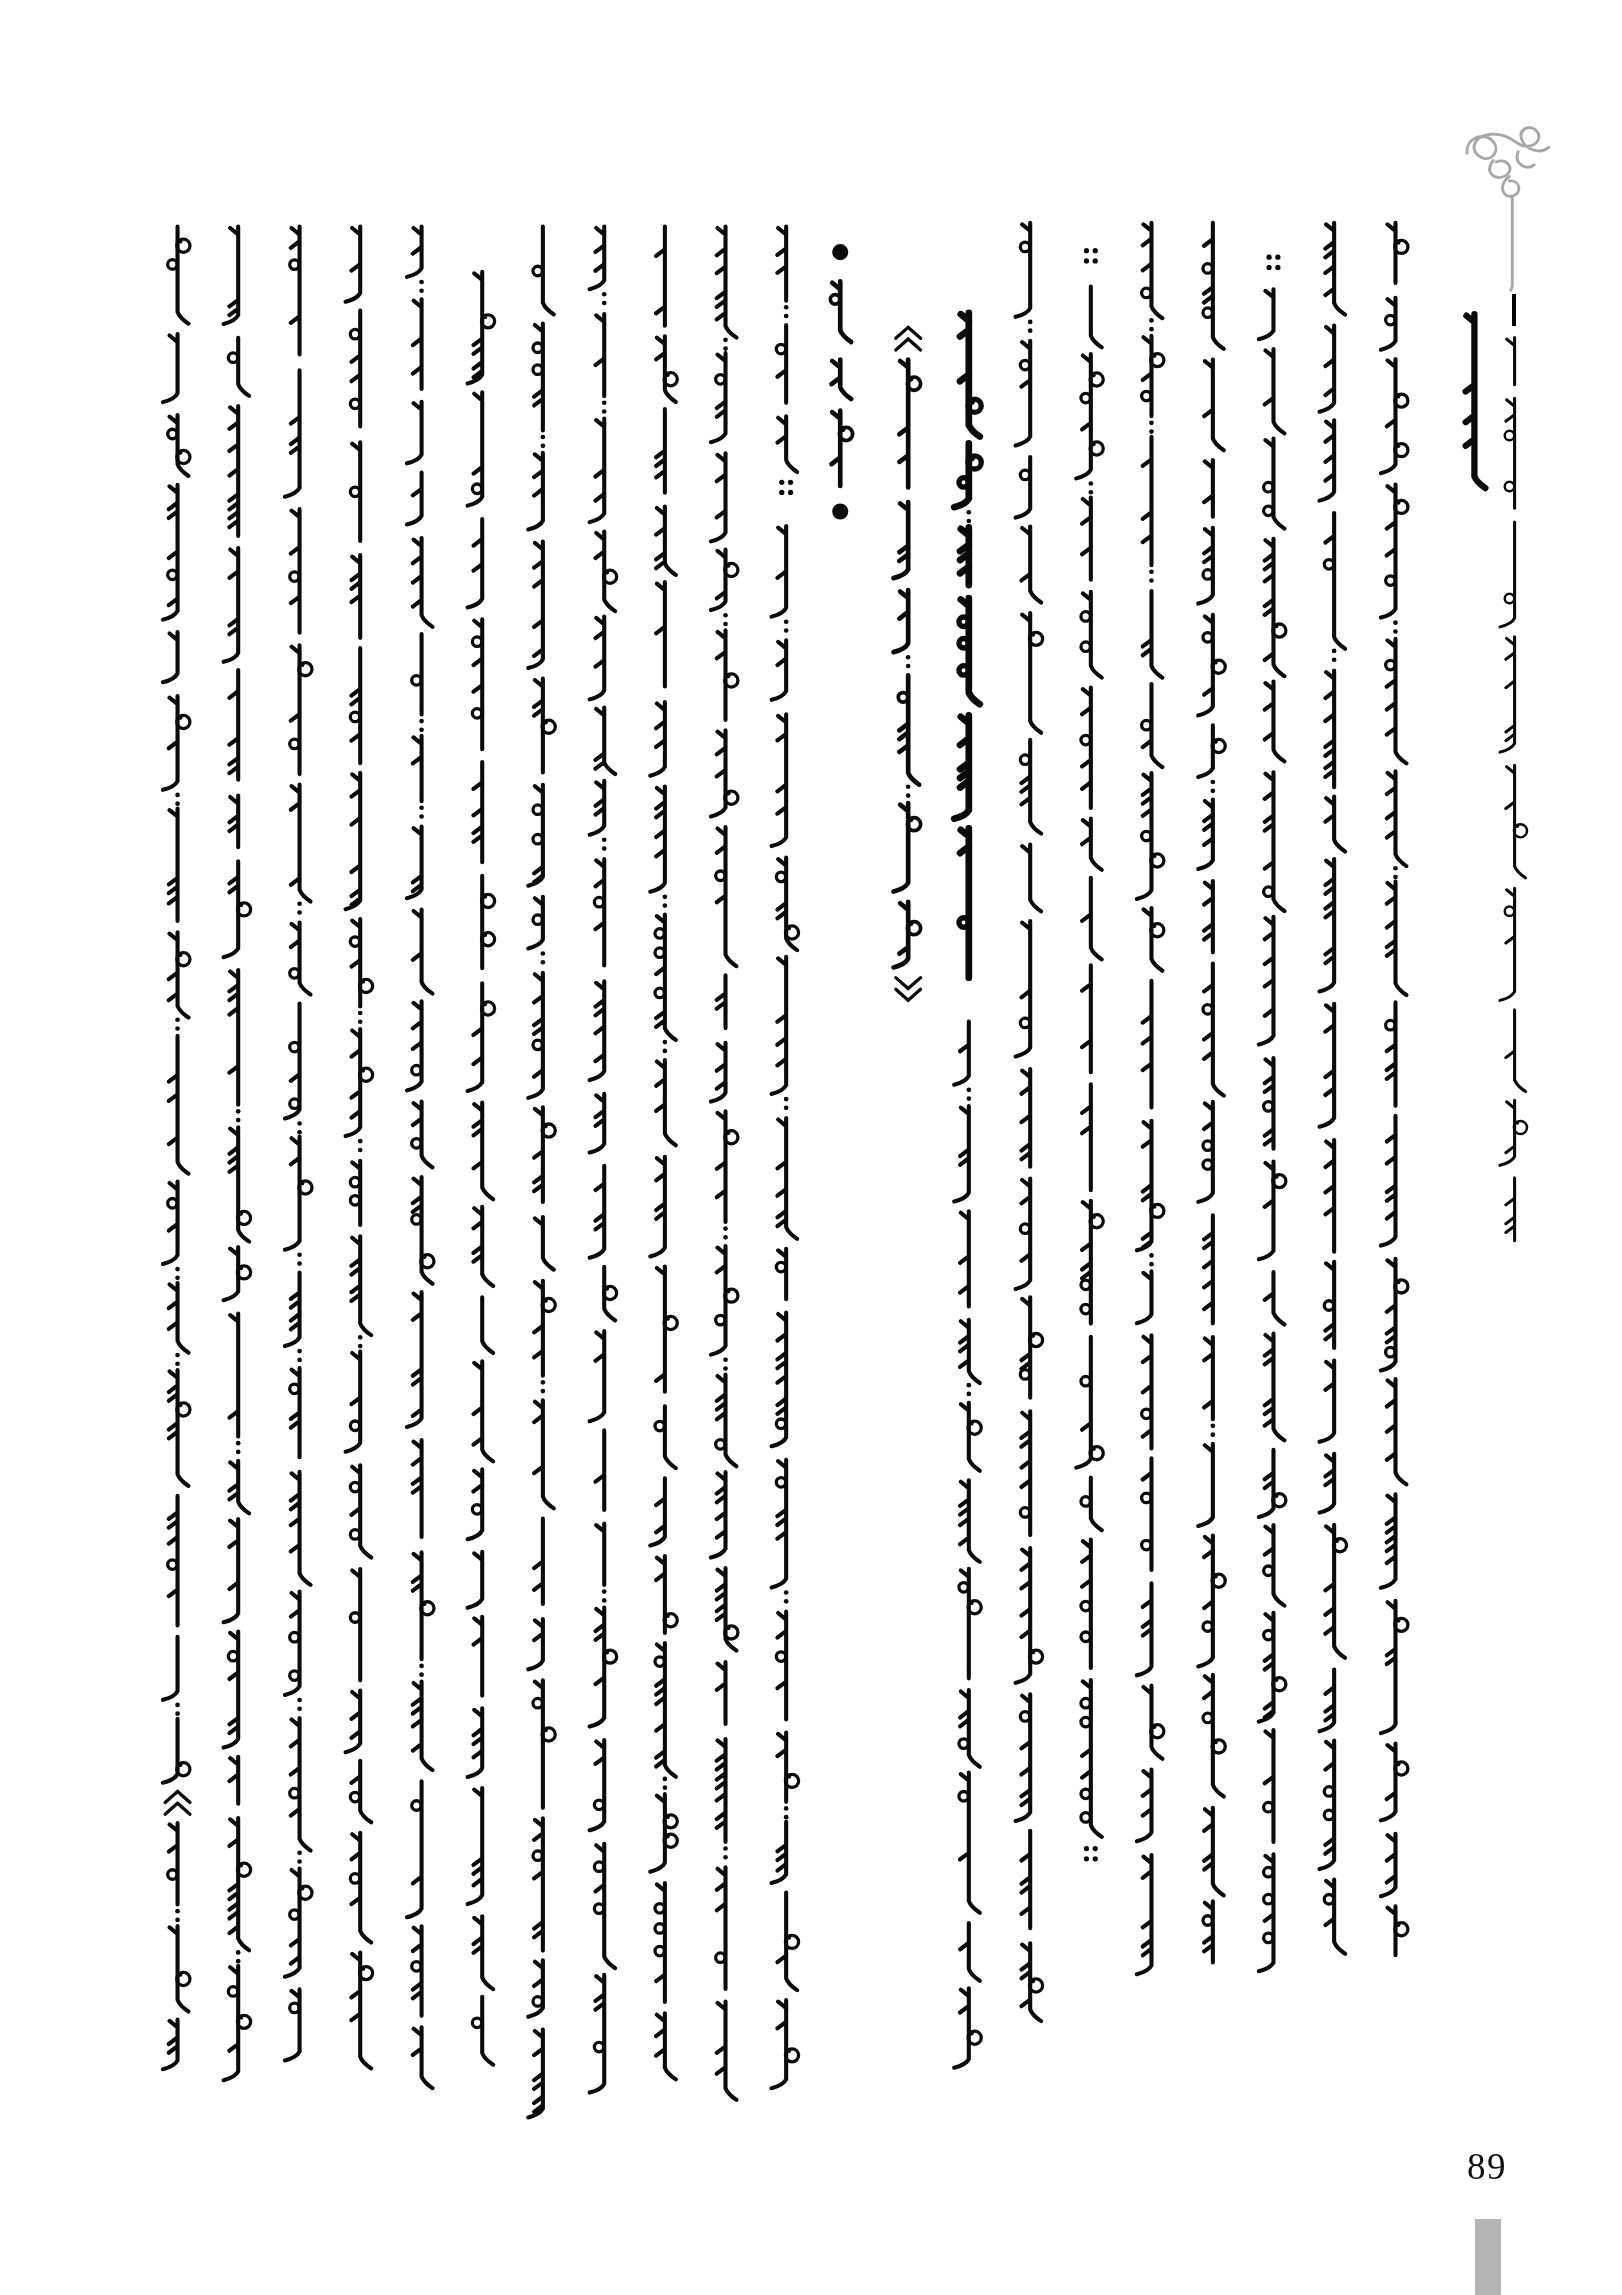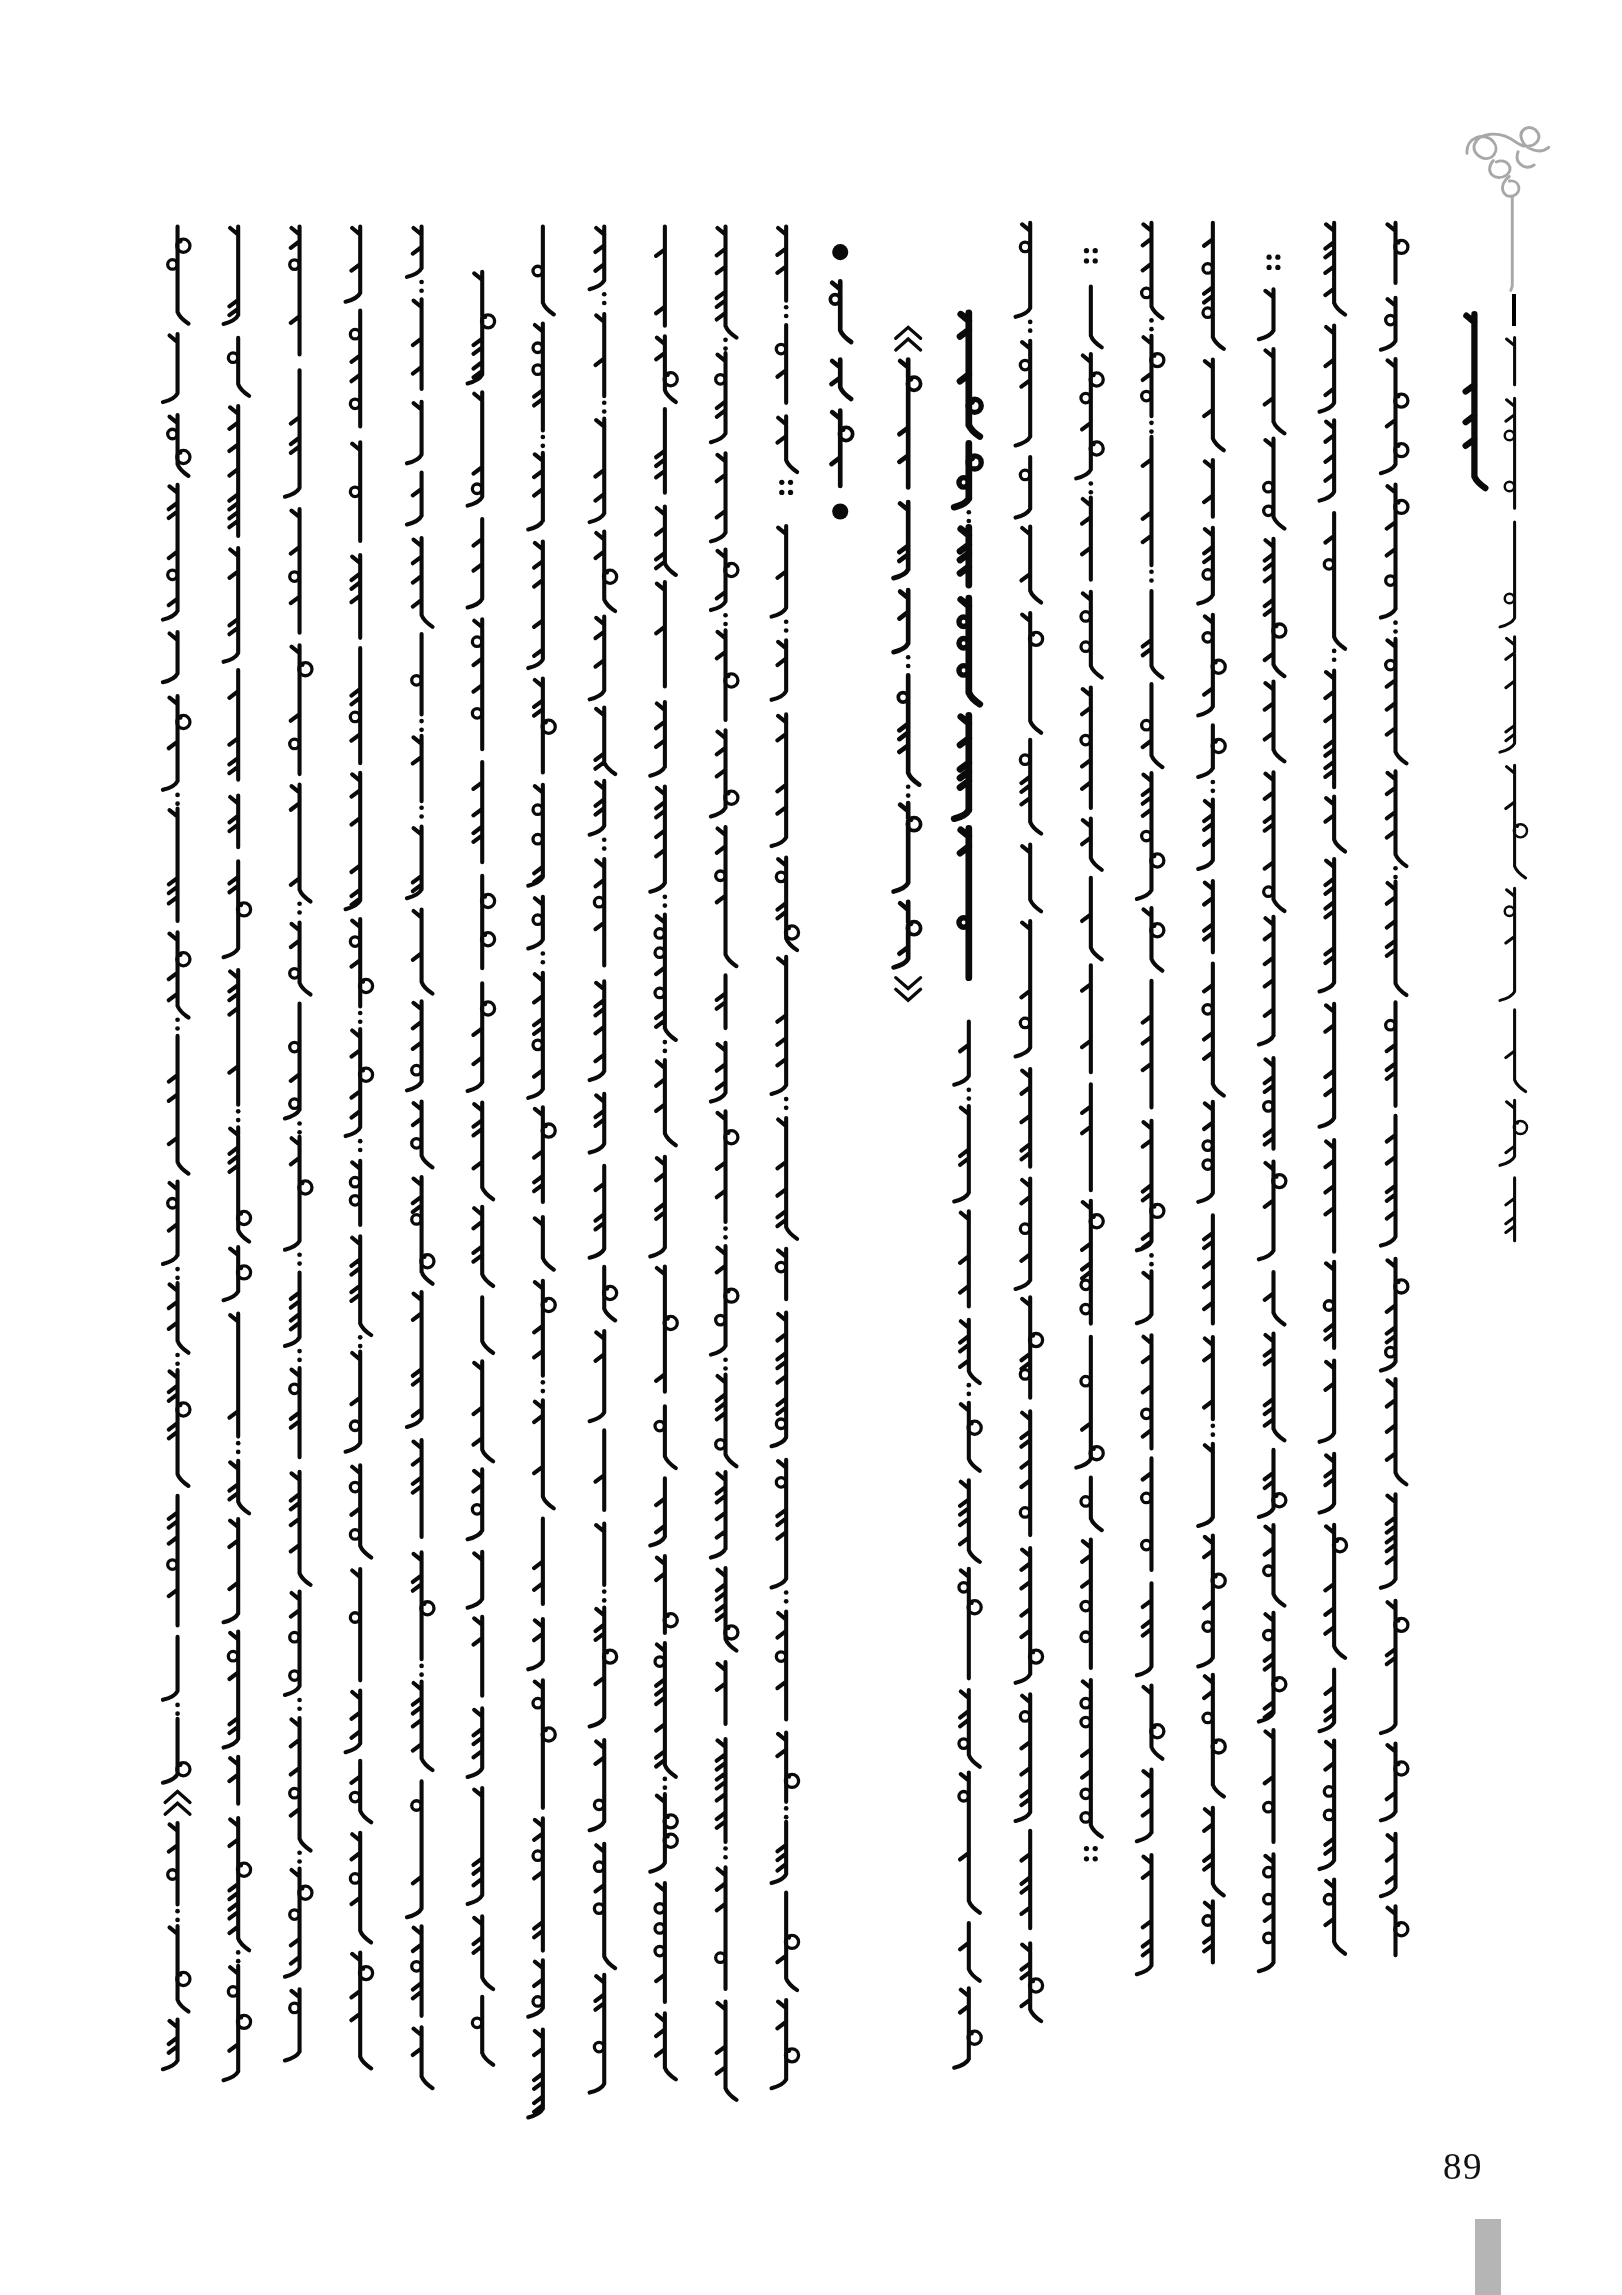--- a/index.html
+++ b/index.html
@@ -8,20 +8,21 @@
     width:1622px;height:2295px;
     background:#ffffff;
     overflow:hidden;
     font-family:"Liberation Serif", serif;
   }
   #script-layer{position:absolute;left:0;top:0;width:1622px;height:2295px;}
   .page-number{
     position:absolute;
     left:1443px;top:2145px;
     width:88px;
+    text-align:center;
     font-size:37px;
     color:#111111;
     letter-spacing:1.5px;
     font-family:"Liberation Serif", serif;
   }
   .edge-tab{
     position:absolute;
     left:1475px;top:2219px;
     width:26px;height:77px;
   }

